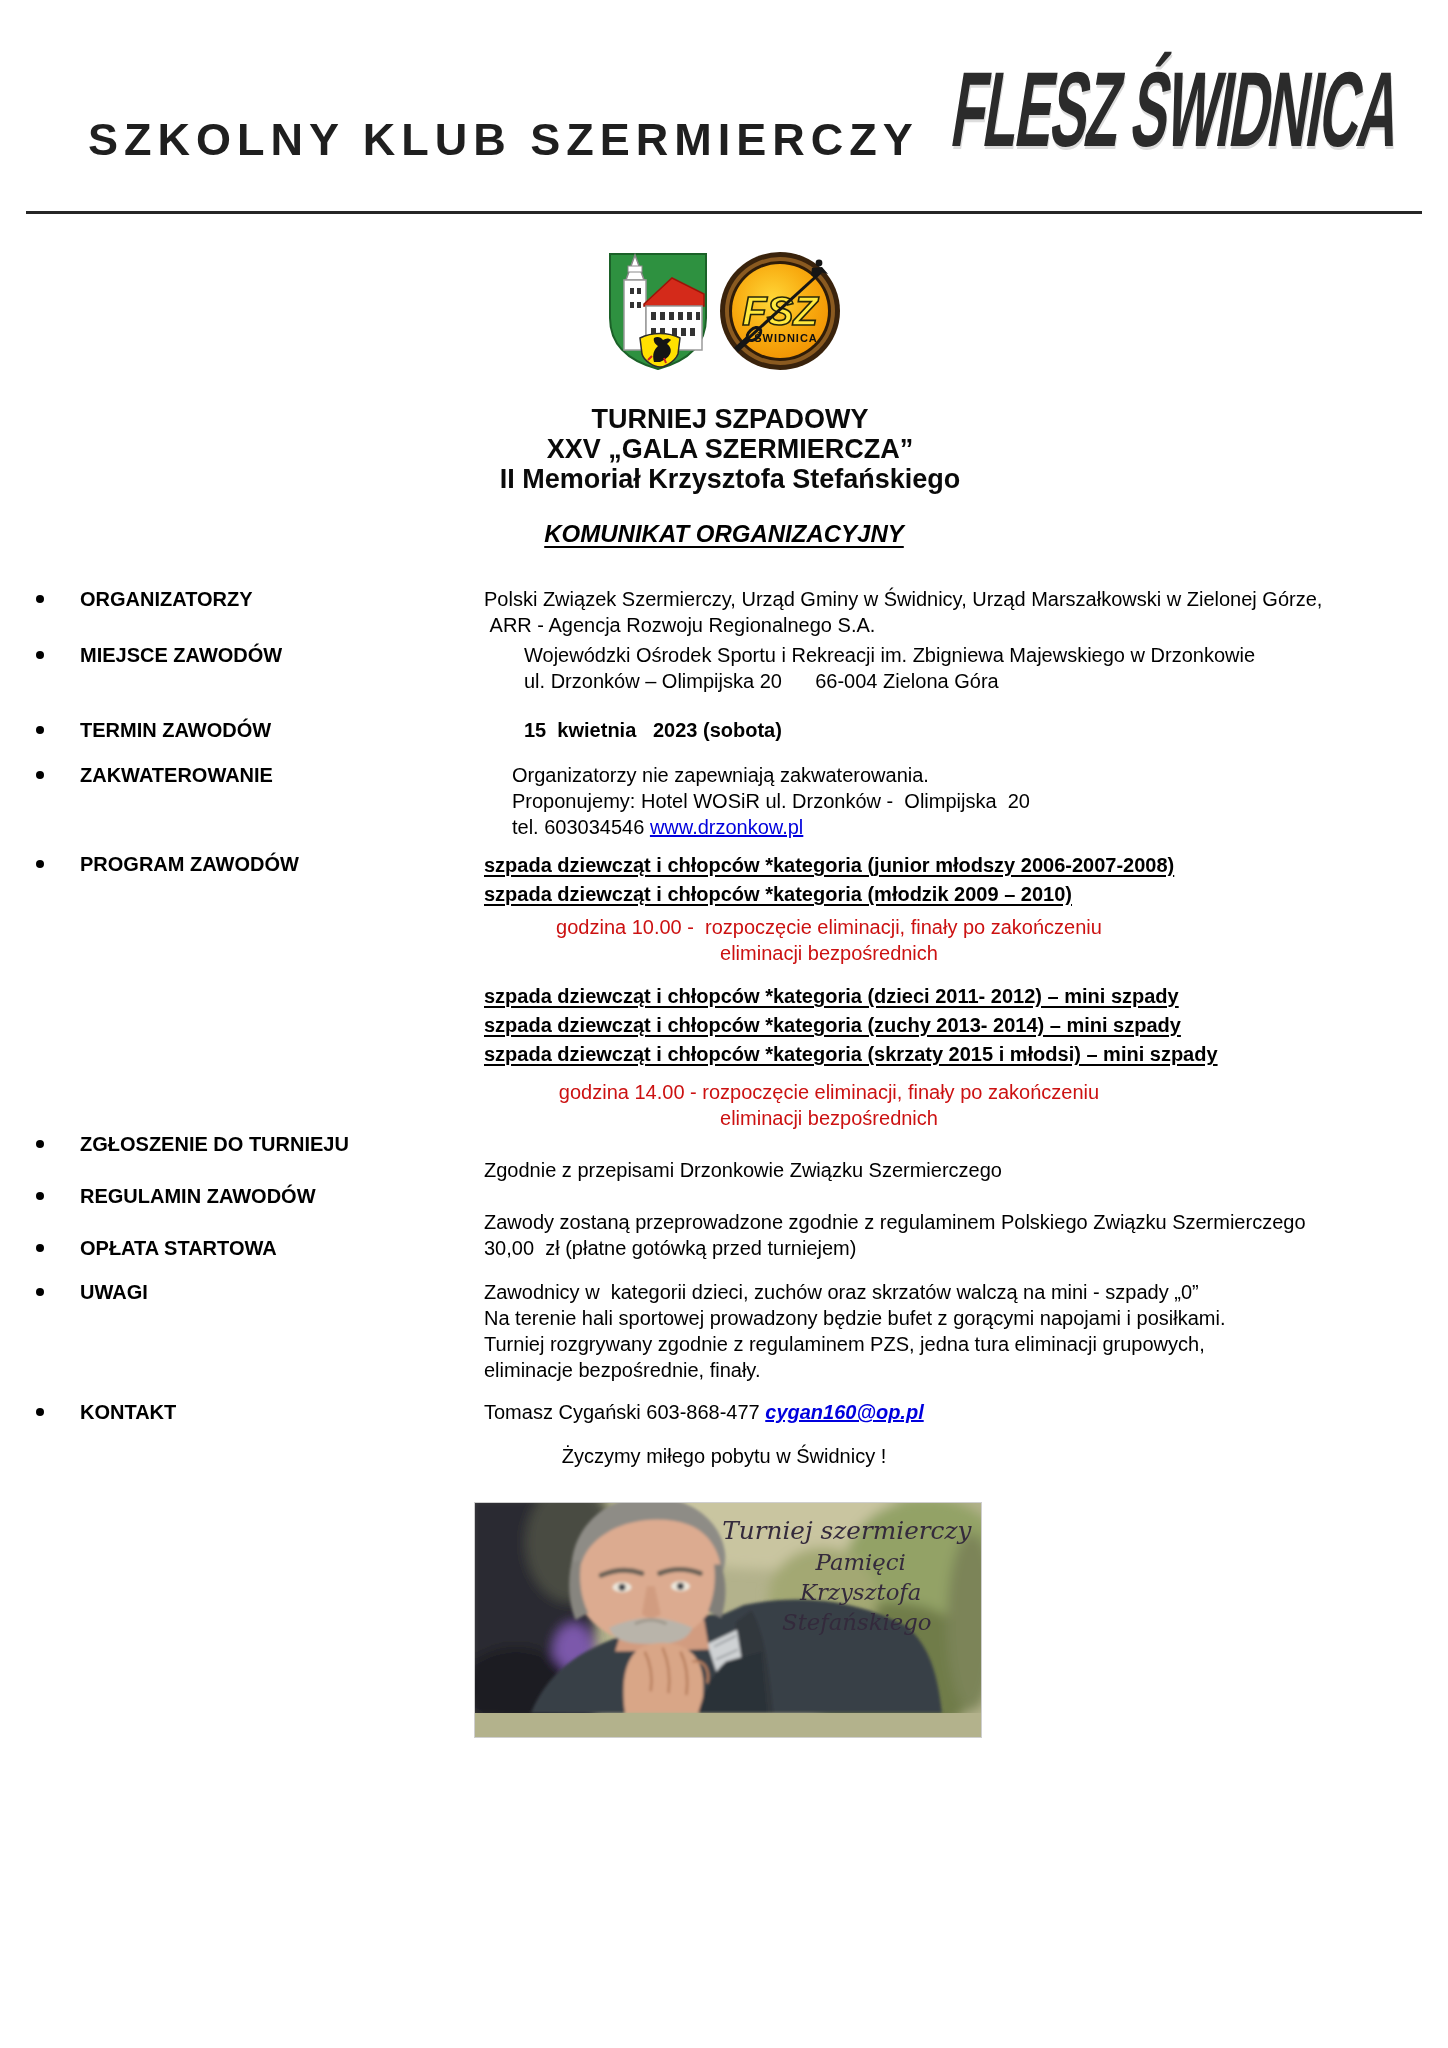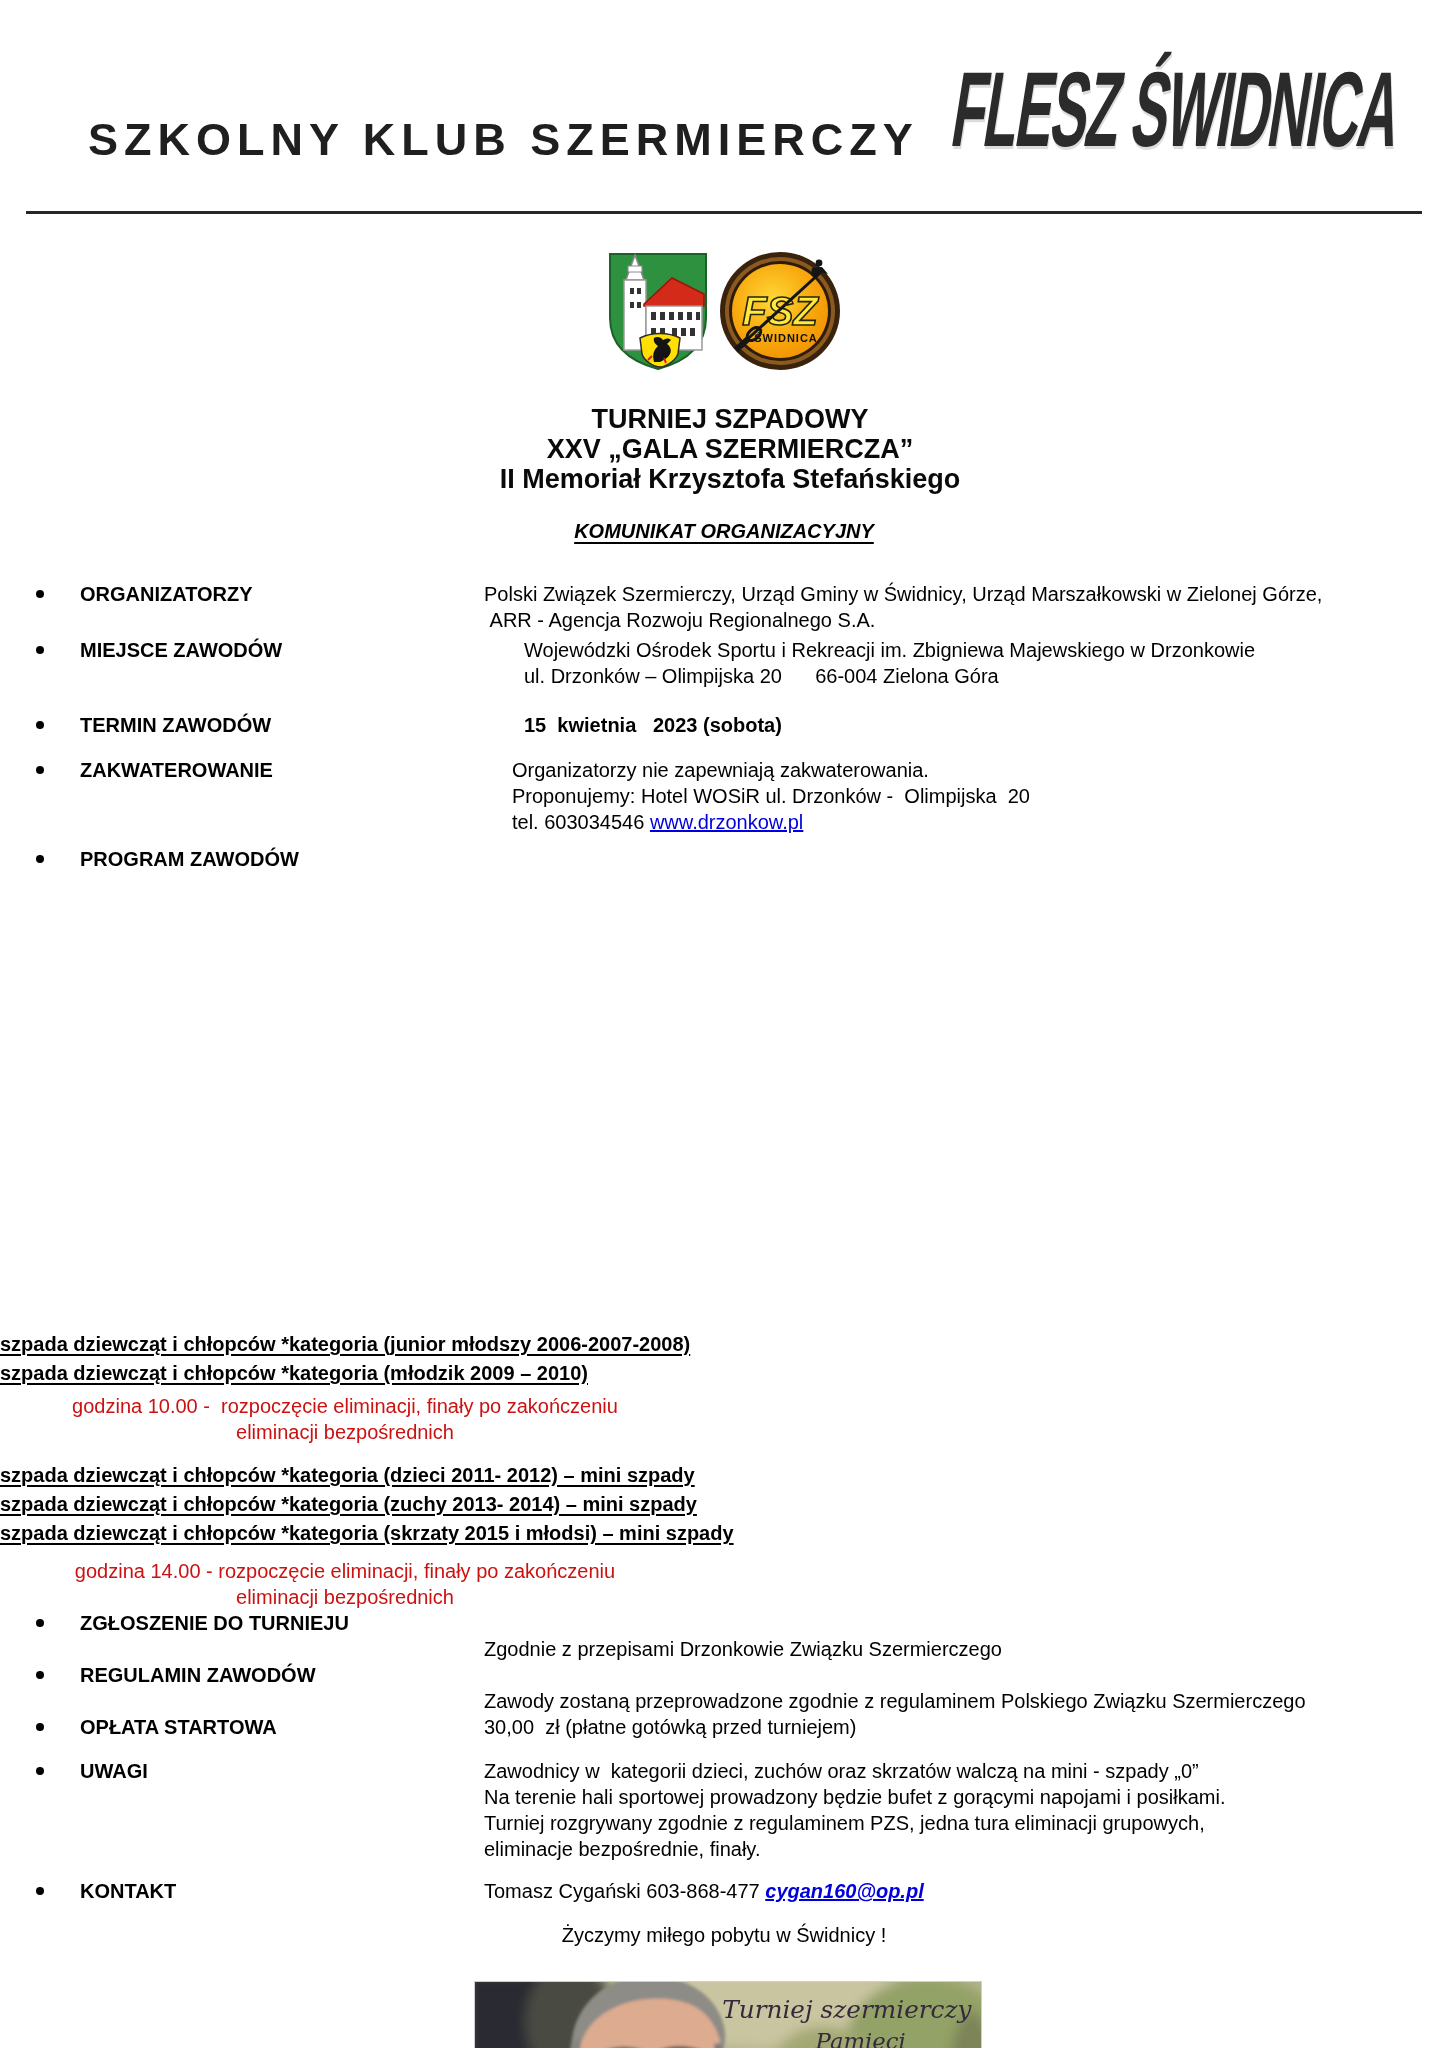--- a/index.html
+++ b/index.html
@@ -30,42 +30,42 @@
     text-shadow:2px 2px 0 #55555533;
   }
   .rule{border:none;border-top:3px solid #262626;margin:0 26px;}
 
   
   .logos{display:flex;justify-content:center;align-items:flex-start;gap:8px;margin-top:36px;height:122px;}
 
   
   .title-block{text-align:center;margin-top:32px;font-weight:bold;font-size:27px;line-height:30px;color:#0a0a0a;padding-left:12px;}
   .subtitle{
-    text-align:center;margin-top:26px;font-size:20px;font-weight:bold;font-style:italic;
+    text-align:center;margin-top:26px;font-size:24px;font-weight:bold;font-style:italic;
     text-decoration:underline;text-underline-offset:4px;
   }
 
   
   .sections{margin-top:38px;}
   .row{display:flex;align-items:flex-start;}
   .label-cell{flex:0 0 484px;padding-left:80px;position:relative;}
   .bullet{position:absolute;left:36px;top:9px;width:8px;height:8px;border-radius:50%;background:#000;}
   .label{font-weight:bold;font-size:20px;line-height:26px;white-space:nowrap;}
   .content-cell{flex:1 1 auto;font-size:20px;line-height:26px;padding-right:28px;}
   .line{white-space:pre-wrap;}
   .indent-40{padding-left:40px;}
   .indent-28{padding-left:28px;}
   .bold{font-weight:bold;}
   a.doc-link{color:var(--link-blue);text-decoration:underline;}
   a.email-link{color:var(--link-blue);font-weight:bold;font-style:italic;text-decoration:underline;}
 
   .mt-miejsce{margin-top:4px;gap:40px;}
   .mt-termin{margin-top:23px;}
   .mt-zakw{margin-top:19px;}
-  .mt-program{margin-top:11px;flex-direction:column;}
+  .mt-program{margin-top:11px;}
   .mt-uwagi{margin-top:18px;}
   .mt-kontakt{margin-top:16px;}
 
   .program-line{font-weight:bold;text-decoration:underline;text-underline-offset:3px;line-height:29px;white-space:pre-wrap;}
   .program-group2{margin-top:16px;}
   .red-block{color:var(--accent-red);width:690px;text-align:center;line-height:26px;}
   .red-block.first{margin-top:5px;}
   .red-block.second{margin-top:10px;}
 
   .closing{’text-align:center;margin-top:20px;font-size:20px;text-align:center;}

